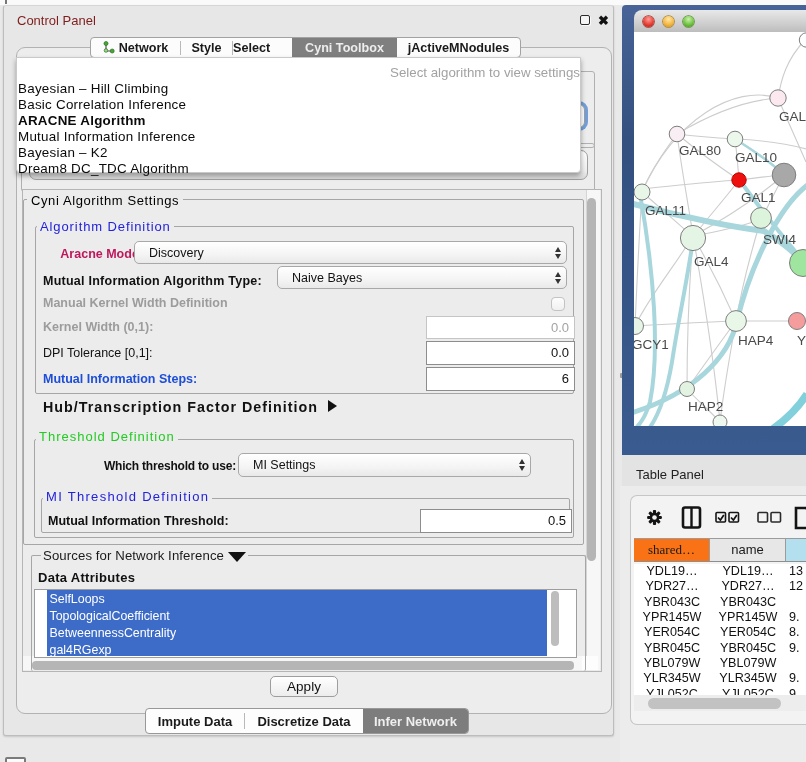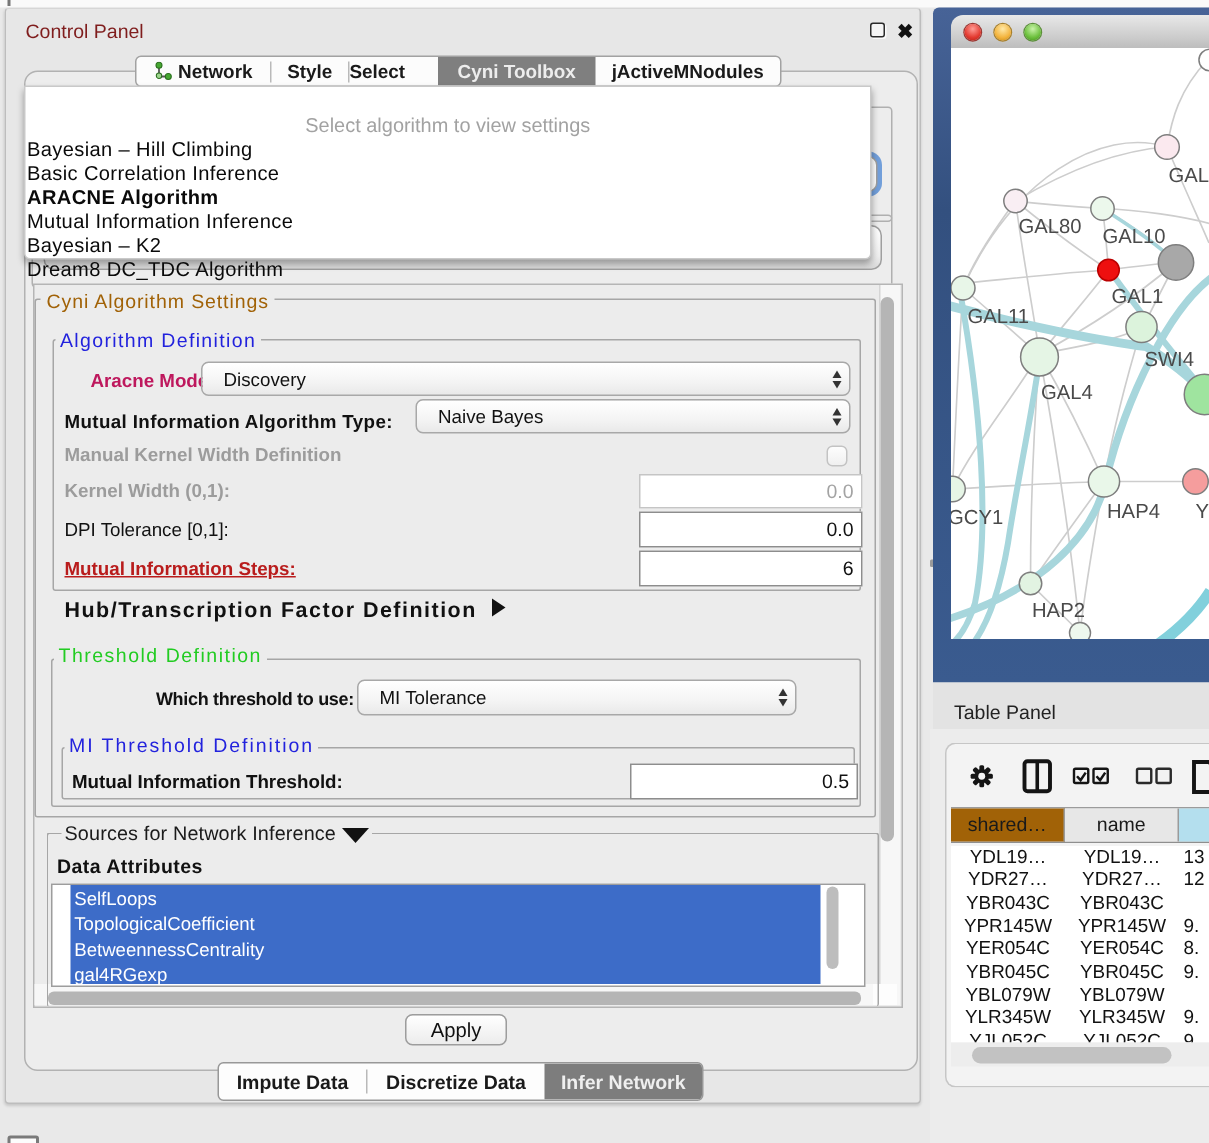--- a/index.html
+++ b/index.html
@@ -48,21 +48,21 @@
   <div class="abs" style="left:18px;top:183px;width:578px;height:481px;background:#ececec;border:1px solid #b5b5b5;"></div>
 
   <div class="abs" style="left:582px;top:184px;width:13px;height:480px;background:#f7f7f7;border-left:1px solid #d5d5d5;"></div>
   <div class="abs" style="left:582.5px;top:192px;width:9.5px;height:363px;background:#b5b5b5;border-radius:5px;"></div>
 
   <div class="abs" style="left:19px;top:650px;width:559px;height:14px;background:#f7f7f7;"></div>
   <div class="abs" style="left:28px;top:655px;width:542px;height:8.5px;background:#b5b5b5;border-radius:4px;"></div>
   <div class="abs" style="left:578px;top:650px;width:16px;height:14px;background:#fdfdfd;"></div>
 
   <div class="abs" style="left:19px;top:193px;width:559px;height:344px;border:1px solid #a6a6a6;border-radius:2px;"></div>
-  <div class="abs" style="left:23px;top:187px;background:#ececec;padding:0 4px;font-size:13px;letter-spacing:0.6px;color:#a16207;">Cyni Algorithm Settings</div>
+  <div class="abs" style="left:23px;top:187px;background:#ececec;padding:0 4px;font-size:13px;letter-spacing:0.6px;color:#000000;">Cyni Algorithm Settings</div>
 
   <div class="abs" style="left:31px;top:220px;width:537px;height:166px;border:1px solid #a6a6a6;border-radius:2px;"></div>
   <div class="abs" style="left:33px;top:213px;background:#ececec;padding:0 3px;font-size:13px;letter-spacing:0.9px;color:#2222dd;">Algorithm Definition</div>
 
   <div class="abs" style="left:39px;top:236px;width:100px;height:24px;line-height:24px;font-size:12.5px;font-weight:bold;color:#be185d;text-align:right;">Aracne Mode:</div>
   <div class="abs combo" style="left:130px;top:235px;width:431px;height:21px;">
     <span class="ctext">Discovery</span>
       <span class="carr"></span>
   </div>
 
@@ -74,31 +74,31 @@
 
   <div class="abs" style="left:39px;top:288px;width:280px;height:18px;line-height:18px;font-size:12.5px;font-weight:bold;color:#9c9c9c;">Manual Kernel Width Definition</div>
   <div class="abs" style="left:547px;top:291px;width:12px;height:12px;background:linear-gradient(#fdfdfd,#f0f0f0);border:1px solid #c3c3c3;border-radius:4px;"></div>
 
   <div class="abs" style="left:39px;top:310px;width:280px;height:23px;line-height:23px;font-size:12.5px;font-weight:bold;color:#9c9c9c;">Kernel Width (0,1):</div>
   <div class="abs field dis" style="left:422px;top:310px;width:142px;height:21px;line-height:21px;">0.0</div>
 
   <div class="abs" style="left:39px;top:336px;width:280px;height:23px;line-height:23px;font-size:12.5px;font-weight:normal;color:#111;">DPI Tolerance [0,1]:</div>
   <div class="abs field" style="left:422px;top:335px;width:142px;height:22px;line-height:22px;">0.0</div>
 
-  <div class="abs" style="left:39px;top:362px;width:280px;height:23px;line-height:23px;font-size:12.5px;font-weight:bold;color:#b91c1c;text-decoration:underline;">Mutual Information Steps:</div>
+  <div class="abs" style="left:39px;top:362px;width:280px;height:23px;line-height:23px;font-size:12.5px;font-weight:bold;color:#1d4ed8;">Mutual Information Steps:</div>
   <div class="abs field" style="left:422px;top:361px;width:142px;height:22px;line-height:22px;">6</div>
 
   <div class="abs" style="left:39px;top:393px;font-size:14.3px;font-weight:bold;color:#111;letter-spacing:1px;">Hub/Transcription Factor Definition&nbsp;&nbsp;<span style="display:inline-block;width:0;height:0;border-left:9px solid #111;border-top:6.5px solid transparent;border-bottom:6.5px solid transparent;"></span></div>
 
   <div class="abs" style="left:30px;top:433px;width:538px;height:97px;border:1px solid #a6a6a6;border-radius:2px;"></div>
   <div class="abs" style="left:32px;top:423px;background:#ececec;padding:0 3px;font-size:13px;letter-spacing:1px;color:#22cc22;">Threshold Definition</div>
 
   <div class="abs" style="left:40px;top:448px;width:192px;height:24px;line-height:24px;font-size:12px;font-weight:bold;color:#111;text-align:right;letter-spacing:-0.2px;">Which threshold to use:</div>
   <div class="abs combo" style="left:234px;top:447px;width:291px;height:22px;">
-    <span class="ctext">MI Tolerance</span>
+    <span class="ctext">MI Settings</span>
       <span class="carr"></span>
   </div>
 
   <div class="abs" style="left:37px;top:492px;width:527px;height:33px;border:1px solid #a6a6a6;border-radius:2px;"></div>
   <div class="abs" style="left:39px;top:483px;background:#ececec;padding:0 3px;font-size:13px;letter-spacing:1.3px;color:#2222dd;">MI Threshold Definition</div>
   <div class="abs" style="left:44px;top:503px;width:300px;height:24px;line-height:24px;font-size:12.5px;font-weight:bold;color:#111;">Mutual Information Threshold:</div>
   <div class="abs field" style="left:416px;top:503px;width:145px;height:22px;line-height:22px;">0.5</div>
 
   <div class="abs" style="left:27px;top:549px;width:553px;height:115px;border:1px solid #a6a6a6;border-top:1px solid #a6a6a6;border-radius:2px;border-bottom:none;"></div>
   <div class="abs" style="left:37px;top:542px;background:#ececec;padding:0 2px;font-size:13.2px;letter-spacing:0.1px;color:#1a1a1a;">Sources for Network Inference&nbsp;<span style="display:inline-block;width:0;height:0;border-top:10px solid #111;border-left:9px solid transparent;border-right:9px solid transparent;position:relative;top:2px;"></span></div>
@@ -113,21 +113,21 @@
 
   <div class="abs" style="left:141px;top:702px;height:24px;background:#fdfdfd;border:1px solid #989898;border-radius:4px;display:flex;align-items:center;font-size:13px;font-weight:600;color:#1a1a1a;overflow:hidden;">
     <div style="width:98px;text-align:center;">Impute Data</div>
     <div style="width:1px;height:16px;background:#b9b9b9;"></div>
     <div style="width:118px;text-align:center;">Discretize Data</div>
     <div style="width:105px;height:24px;background:#7d7d7d;color:#efefef;display:flex;align-items:center;justify-content:center;">Infer Network</div>
   </div>
 </div>
 
 <div class="abs" style="left:16px;top:57px;width:563px;height:114px;background:#ffffff;border:1px solid #c9c9c9;border-radius:0 0 4px 4px;box-shadow:0 3px 5px rgba(0,0,0,0.35);z-index:30;">
-  <div style="text-align:center;font-size:13.3px;color:#a2a2a2;margin-top:18px;">Select algorithm to view settings</div>
+  <div style="text-align:right;font-size:13.3px;color:#a2a2a2;margin-top:7px;">Select algorithm to view settings</div>
   <div style="font-size:13.4px;color:#0a0a0a;line-height:15.9px;padding-left:1px;letter-spacing:0.25px;margin-top:1px;">
     Bayesian – Hill Climbing<br>
     Basic Correlation Inference<br>
     <b>ARACNE Algorithm</b><br>
     Mutual Information Inference<br>
     Bayesian – K2<br>
     Dream8 DC_TDC Algorithm
   </div>
 </div>
 
@@ -250,21 +250,21 @@
 
   <g stroke="#2a2a2a" fill="none" stroke-width="1.6">
     <rect x="118" y="8.5" width="9.5" height="9.5" rx="1"></rect>
     <rect x="131" y="8.5" width="9.5" height="9.5" rx="1"></rect>
   </g>
 
   <path d="M 156,4 h 10 l 6,6 v 14 h -16 z" fill="none" stroke="#141414" stroke-width="2.6"></path>
 </svg>
 
 <div class="abs" style="left:634px;top:538px;width:172px;height:22px;border-top:1px solid #9b9b9b;border-bottom:1px solid #8e8e8e;display:flex;font-size:13px;color:#1a1a1a;">
-  <div style="width:75px;background:#a16207;border-right:1px solid #9b9b9b;text-align:center;line-height:22px;">shared…</div>
+  <div style="width:75px;background:#f97316;border-right:1px solid #9b9b9b;text-align:center;line-height:22px;font-family:Liberation Serif, serif;">shared…</div>
   <div style="width:75px;background:#e7e7e7;border-right:1px solid #9b9b9b;text-align:center;line-height:22px;">name</div>
   <div style="flex:1;background:#b4dfee;line-height:22px;"></div>
 </div>
 
 <div class="abs" style="left:634px;top:564px;width:172px;height:131px;background:#fff;overflow:hidden;font-size:12.6px;color:#111;">
   <div style="position:absolute;top:0;left:0;width:76px;text-align:center;line-height:15.35px;">YDL19…<br>YDR27…<br>YBR043C<br>YPR145W<br>YER054C<br>YBR045C<br>YBL079W<br>YLR345W<br>YJL052C</div>
   <div style="position:absolute;top:0;left:76px;width:76px;text-align:center;line-height:15.35px;">YDL19…<br>YDR27…<br>YBR043C<br>YPR145W<br>YER054C<br>YBR045C<br>YBL079W<br>YLR345W<br>YJL052C</div>
   <div style="position:absolute;top:0;left:155px;width:20px;line-height:15.35px;">13<br>12<br><br>9.<br>8.<br>9.<br><br>9.<br>9</div>
 </div>
 

